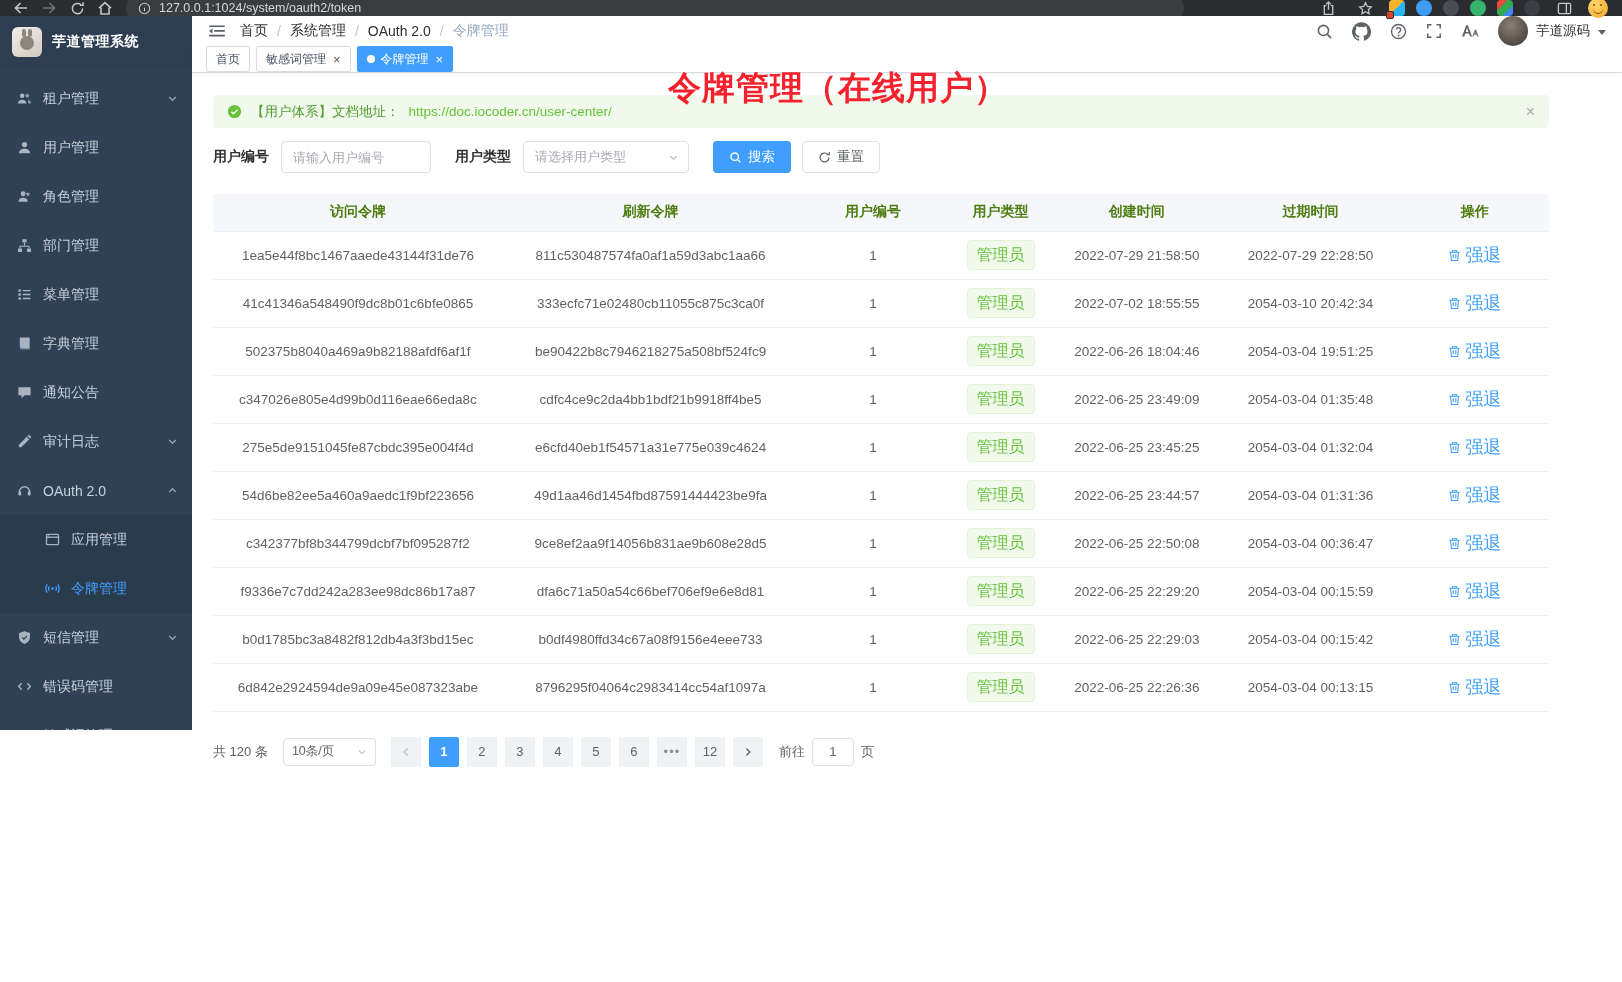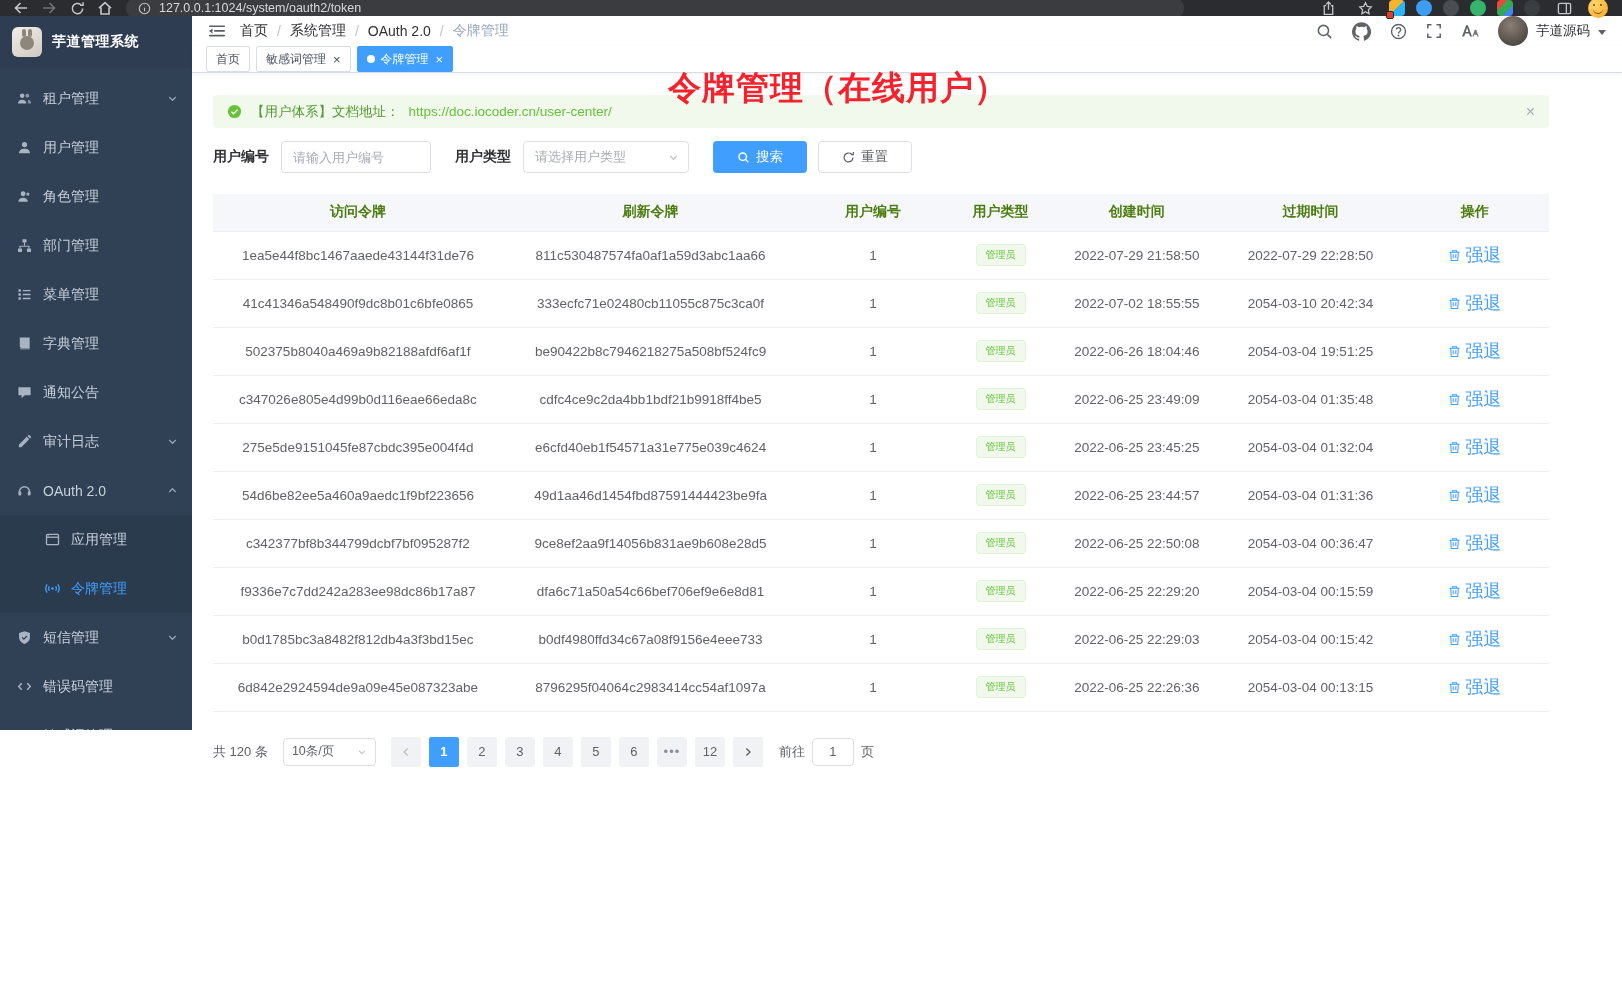--- a/index.html
+++ b/index.html
@@ -74,28 +74,28 @@
   .alert-link{font-size:13.5px;color:#67c23a;text-decoration:none;cursor:pointer}
   .alert-x{position:absolute;right:14px;color:#a8abb2;font-size:16px;cursor:pointer;line-height:1}
 
   .filters{display:flex;align-items:center;margin-top:13px}
   .f-group{display:flex;align-items:center;margin-right:24px}
   .f-label{font-weight:bold;color:#303133;margin-right:12px;font-size:14px}
   .f-input{width:150px;height:32px;border:1px solid #dcdfe6;border-radius:4px;padding:0 11px;font-size:13px;color:#606266;outline:none;font-family:inherit}
   .f-input::placeholder{color:#a8abb2}
   .f-select{width:166px;height:32px;border:1px solid #dcdfe6;border-radius:4px;padding:0 9px 0 11px;display:flex;align-items:center;justify-content:space-between;color:#a8abb2;font-size:13px;cursor:pointer;background:#fff}
   .sel-caret{color:#c0c4cc;display:flex}
-  .btn{height:32px;border-radius:4px;display:inline-flex;align-items:center;gap:6px;font-size:13.5px;padding:0 23px;cursor:pointer;border:1px solid transparent;font-family:inherit}
+  .btn{height:32px;border-radius:4px;display:inline-flex;align-items:center;gap:6px;font-size:13.5px;padding:0 15px;cursor:pointer;border:1px solid transparent;font-family:inherit}
   .btn-primary{background:#409eff;color:#fff}
   .btn-plain{background:#fff;border-color:#dcdfe6;color:#606266;margin-left:11px}
 
   .tbl{width:100%;margin-top:21px;border-collapse:collapse;table-layout:fixed;font-size:13.5px;color:#606266}
   .tbl thead th{background:#f5f7fa;height:37px;font-weight:bold;color:#4d7c0f;font-size:14px;border-bottom:1px solid #ebeef5;text-align:center}
   .tbl td{height:48px;text-align:center;border-bottom:1px solid #ebeef5;overflow:hidden;white-space:nowrap;text-overflow:ellipsis}
-  .tag-success{display:inline-block;padding:3px 9px;background:#f0f9eb;border:1px solid #e1f3d8;border-radius:4px;color:#67c23a;font-size:10px;line-height:1.4}
+  .tag-success{display:inline-block;padding:3px 9px;background:#f0f9eb;border:1px solid #e1f3d8;border-radius:4px;color:#67c23a;font-size:16px;line-height:1.4}
   .link-btn{background:none;border:none;color:#409eff;font-size:18px;display:inline-flex;align-items:center;gap:4px;cursor:pointer;font-family:inherit}
 
   .pager{display:flex;align-items:center;justify-content:flex-start;margin-top:25px;font-size:13px;color:#606266}
   .p-total{margin-right:15px}
   .p-size{width:93px;height:28px;border:1px solid #dcdfe6;border-radius:4px;display:flex;align-items:center;justify-content:space-between;padding:0 8px;font-size:12.5px;cursor:pointer;margin-right:15px;background:#fff}
   .p-btn{min-width:30px;height:30px;background:#f0f2f5;border:none;border-radius:2px;color:#606266;font-size:13px;display:flex;align-items:center;justify-content:center;cursor:pointer;font-family:inherit}
   .p-btn.active{background:#409eff;color:#fff;font-weight:bold}
   .p-btn.more{letter-spacing:1px;color:#8a8f99}
   .p-nav{margin:0 0 0 8px}
   .p-nav.first{margin:0 8px 0 0}

